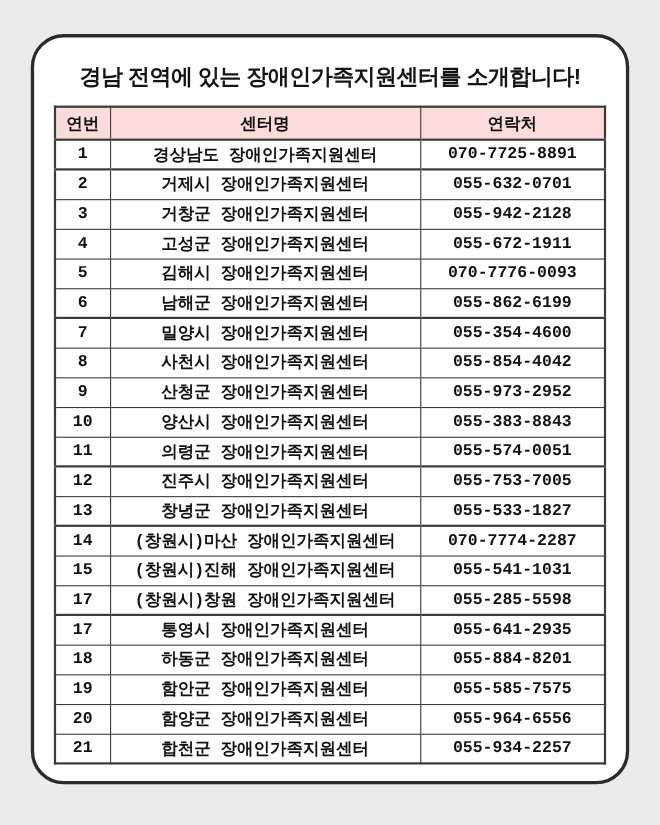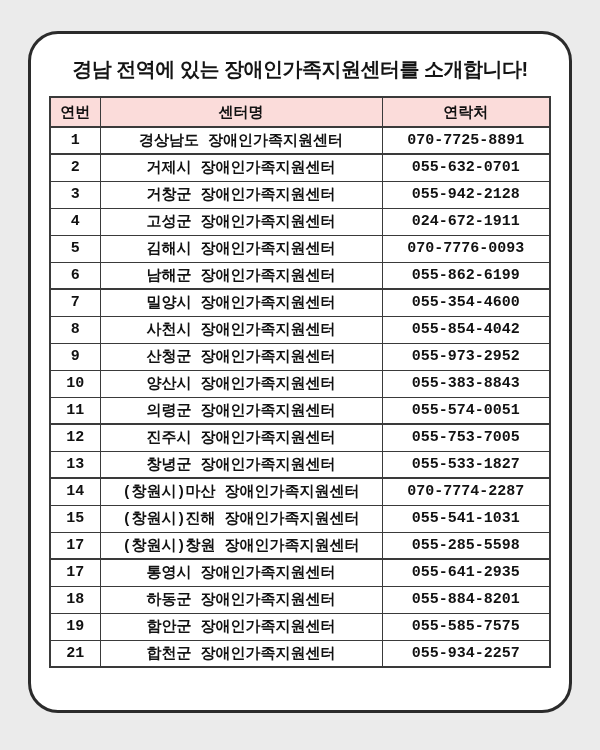--- a/index.html
+++ b/index.html
@@ -98,21 +98,21 @@
           <td>055-632-0701</td>
         </tr>
         <tr>
           <td>3</td>
           <td>거창군 장애인가족지원센터</td>
           <td>055-942-2128</td>
         </tr>
         <tr>
           <td>4</td>
           <td>고성군 장애인가족지원센터</td>
-          <td>024-672-1911</td>
+          <td>055-672-1911</td>
         </tr>
         <tr>
           <td>5</td>
           <td>김해시 장애인가족지원센터</td>
           <td>070-7776-0093</td>
         </tr>
         <tr class="group-end">
           <td>6</td>
           <td>남해군 장애인가족지원센터</td>
           <td>055-862-6199</td>
@@ -176,19 +176,24 @@
           <td>18</td>
           <td>하동군 장애인가족지원센터</td>
           <td>055-884-8201</td>
         </tr>
         <tr>
           <td>19</td>
           <td>함안군 장애인가족지원센터</td>
           <td>055-585-7575</td>
         </tr>
         <tr>
+          <td>20</td>
+          <td>함양군 장애인가족지원센터</td>
+          <td>055-964-6556</td>
+        </tr>
+        <tr>
           <td>21</td>
           <td>합천군 장애인가족지원센터</td>
           <td>055-934-2257</td>
         </tr>
       </tbody>
   </table>
 </div>
 
 </body></html>

